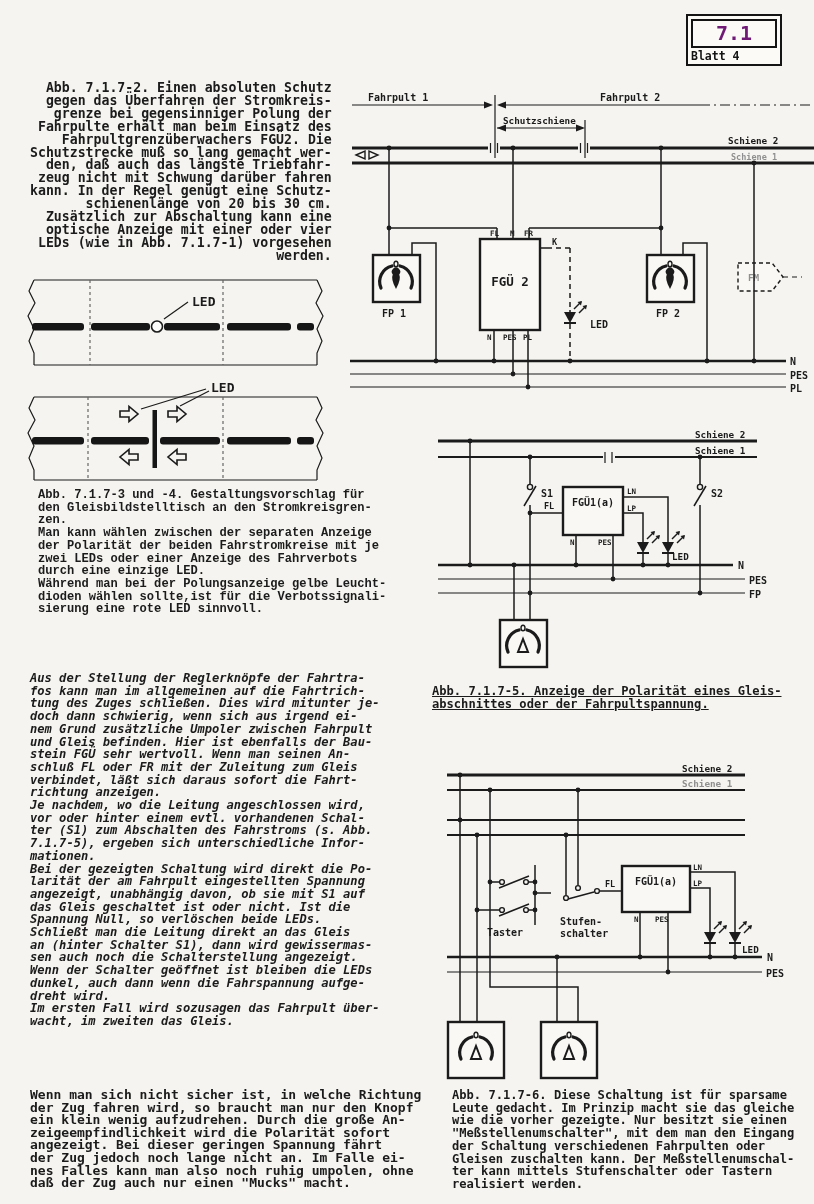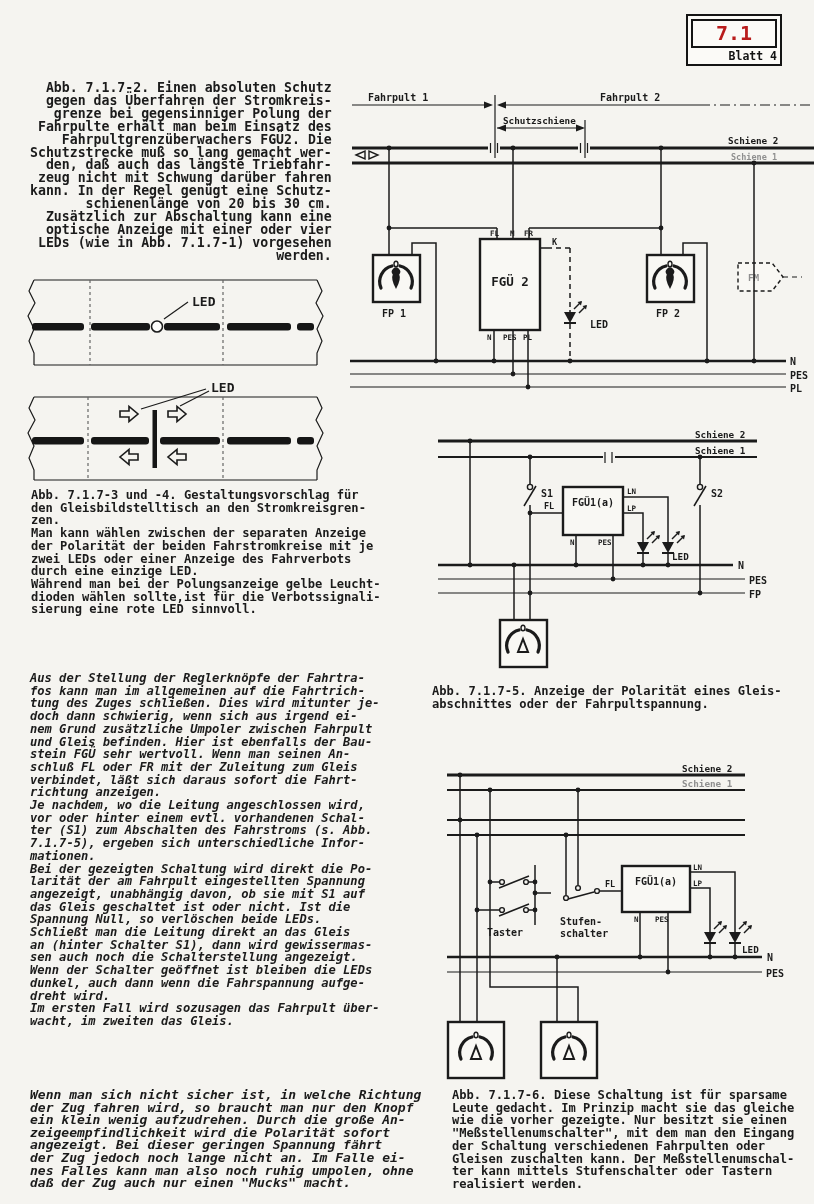--- a/index.html
+++ b/index.html
@@ -3,27 +3,27 @@
 <meta charset="utf-8">
 <style>
   html,body{margin:0;padding:0;}
   body{width:814px;height:1204px;position:relative;background:#f5f4f0;overflow:hidden;
        font-family:"DejaVu Sans Mono",monospace;}
   .page{position:absolute;inset:0;}
   .txt{position:absolute;white-space:pre;font-weight:bold;color:#1b1b1b;
        font-family:"DejaVu Sans Mono",monospace;}
   .t-lg{font-size:13.2px;line-height:12.9px;text-align:right;}
   .t-md{font-size:12.1px;line-height:12.7px;}
-  .t-b4{font-size:13.0px;line-height:12.6px;font-style:italic;}
+  .t-b4{font-size:13.0px;line-height:12.6px;}
   .sheetbox{position:absolute;left:686px;top:14px;width:92px;height:48px;
             border:2.5px solid #141414;background:#fbfaf7;}
   .sheet-num{position:absolute;left:3px;right:3px;top:3px;height:25px;border:2px solid #141414;
-             font:bold 20px/25px "DejaVu Sans Mono",monospace;text-align:center;color:#b91c1c;}
+             font:bold 20px/25px "DejaVu Sans Mono",monospace;text-align:center;color:#701a75;}
   .sheet-label{position:absolute;left:3px;right:3px;bottom:1px;
-               font:bold 11.5px/14px "DejaVu Sans Mono",monospace;text-align:right;color:#141414;}
+               font:bold 11.5px/14px "DejaVu Sans Mono",monospace;text-align:left;color:#141414;}
   svg.diag{position:absolute;}
   .w{stroke:#1b1b1b;stroke-width:1.5;fill:none;}
   .rail{stroke:#1b1b1b;stroke-width:3.2;fill:none;}
   .rail2{stroke:#1b1b1b;stroke-width:2.2;fill:none;}
   .bus{stroke:#1b1b1b;stroke-width:2.6;fill:none;}
   .thin{stroke:#1b1b1b;stroke-width:1.2;fill:none;}
   .dashl{stroke-dasharray:5 4;}
   .dot{fill:#1b1b1b;stroke:none;}
   .oc{fill:#f5f4f0;stroke:#1b1b1b;stroke-width:1.4;}
   .box{fill:#f9f8f4;stroke:#1b1b1b;stroke-width:2.4;}
@@ -49,21 +49,21 @@
 Fahrpultgrenzüberwachers FGÜ2. Die
 Schutzstrecke muß so lang gemacht wer-
 den, daß auch das längste Triebfahr-
 zeug nicht mit Schwung darüber fahren
 kann. In der Regel genügt eine Schutz-
 schienenlänge von 20 bis 30 cm.
 Zusätzlich zur Abschaltung kann eine
 optische Anzeige mit einer oder vier
 LEDs (wie in Abb. 7.1.7-1) vorgesehen
 werden.</div>
-  <div class="txt t-md" style="left:31px;top:489px;">Abb. 7.1.7-3 und -4. Gestaltungsvorschlag für
+  <div class="txt t-md" style="left:38px;top:489px;font-family:Liberation Mono, monospace;">Abb. 7.1.7-3 und -4. Gestaltungsvorschlag für
 den Gleisbildstelltisch an den Stromkreisgren-
 zen.
 Man kann wählen zwischen der separaten Anzeige
 der Polarität der beiden Fahrstromkreise mit je
 zwei LEDs oder einer Anzeige des Fahrverbots
 durch eine einzige LED.
 Während man bei der Polungsanzeige gelbe Leucht-
 dioden wählen sollte,ist für die Verbotssignali-
 sierung eine rote LED sinnvoll.</div>
   <div class="txt t-md" style="left:30px;top:672px;font-style:italic;">Aus der Stellung der Reglerknöpfe der Fahrtra-
@@ -95,21 +95,21 @@
 Im ersten Fall wird sozusagen das Fahrpult über-
 wacht, im zweiten das Gleis.</div>
   <div class="txt t-b4" style="left:30px;top:1089px;">Wenn man sich nicht sicher ist, in welche Richtung
 der Zug fahren wird, so braucht man nur den Knopf
 ein klein wenig aufzudrehen. Durch die große An-
 zeigeempfindlichkeit wird die Polarität sofort
 angezeigt. Bei dieser geringen Spannung fährt
 der Zug jedoch noch lange nicht an. Im Falle ei-
 nes Falles kann man also noch ruhig umpolen, ohne
 daß der Zug auch nur einen "Mucks" macht.</div>
-  <div class="txt t-md" style="left:432px;top:685px;">Abb. 7.1.7-5. Anzeige der Polarität eines Gleis-
+  <div class="txt t-md" style="left:432px;top:685px;text-decoration:underline;">Abb. 7.1.7-5. Anzeige der Polarität eines Gleis-
 abschnittes oder der Fahrpultspannung.</div>
   <div class="txt t-md" style="left:432px;top:1089px;margin-left:20px;">Abb. 7.1.7-6. Diese Schaltung ist für sparsame
 Leute gedacht. Im Prinzip macht sie das gleiche
 wie die vorher gezeigte. Nur besitzt sie einen
 "Meßstellenumschalter", mit dem man den Eingang
 der Schaltung verschiedenen Fahrpulten oder
 Gleisen zuschalten kann. Der Meßstellenumschal-
 ter kann mittels Stufenschalter oder Tastern
 realisiert werden.</div>
 

